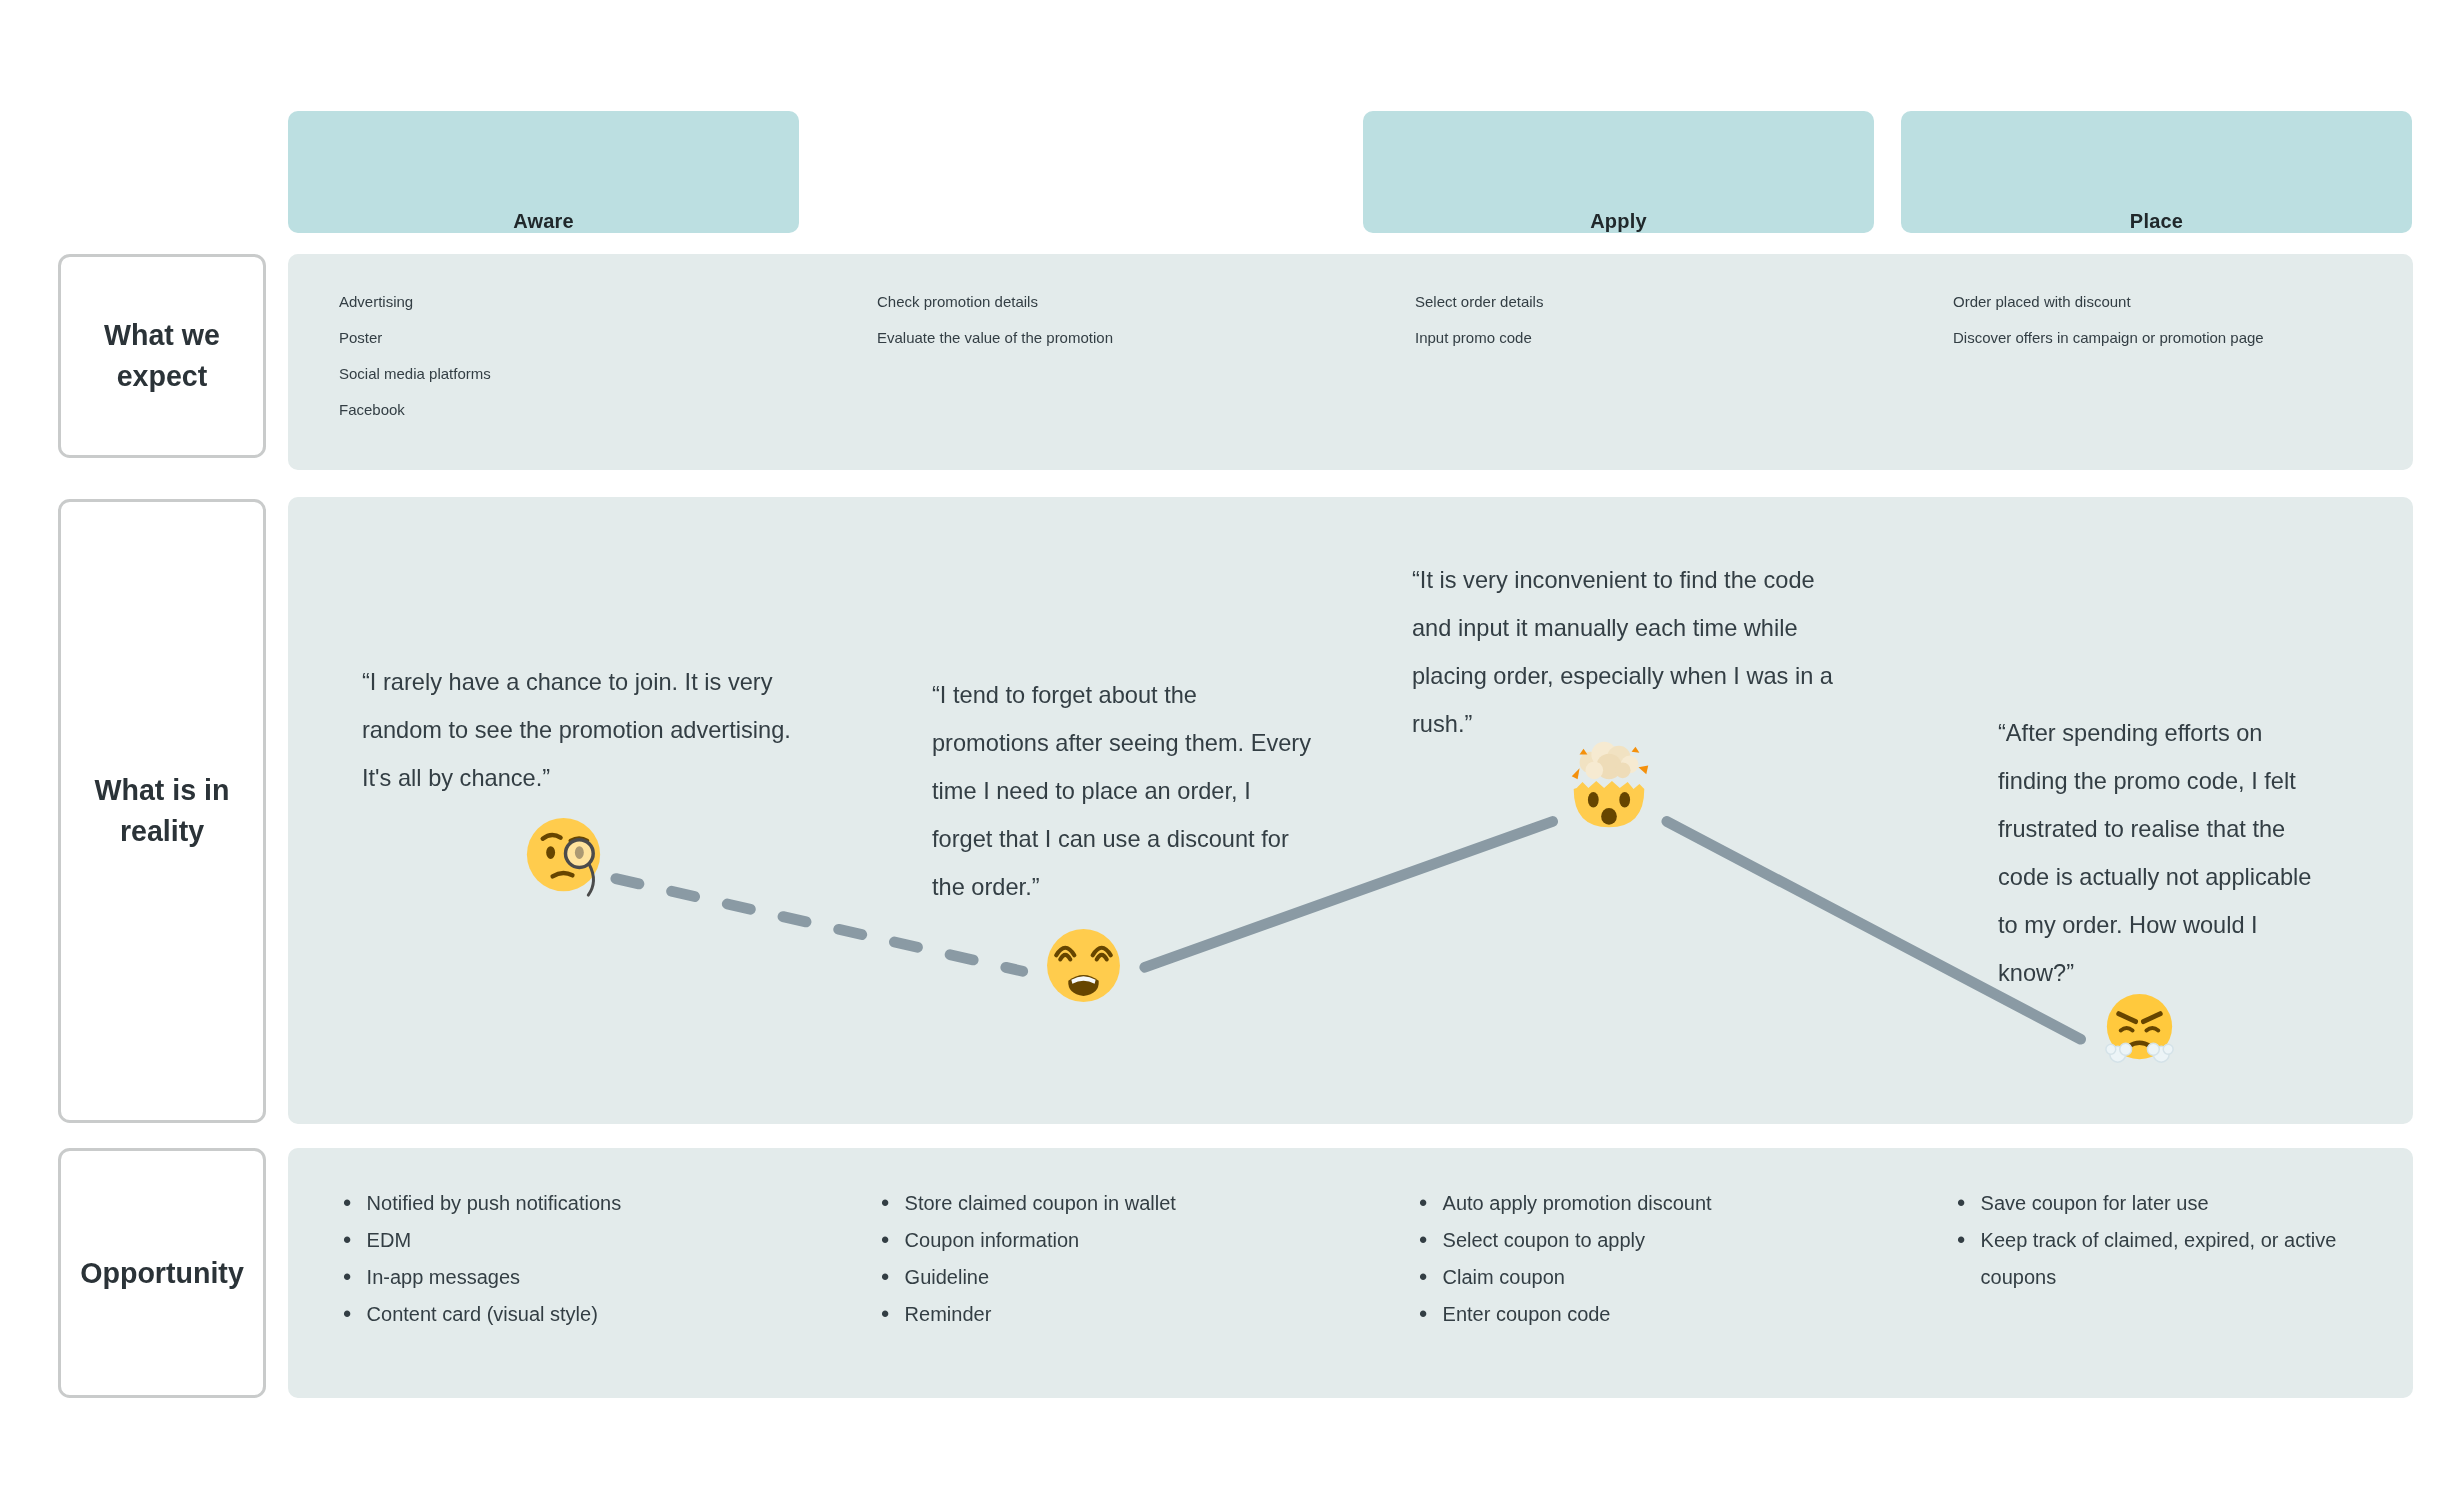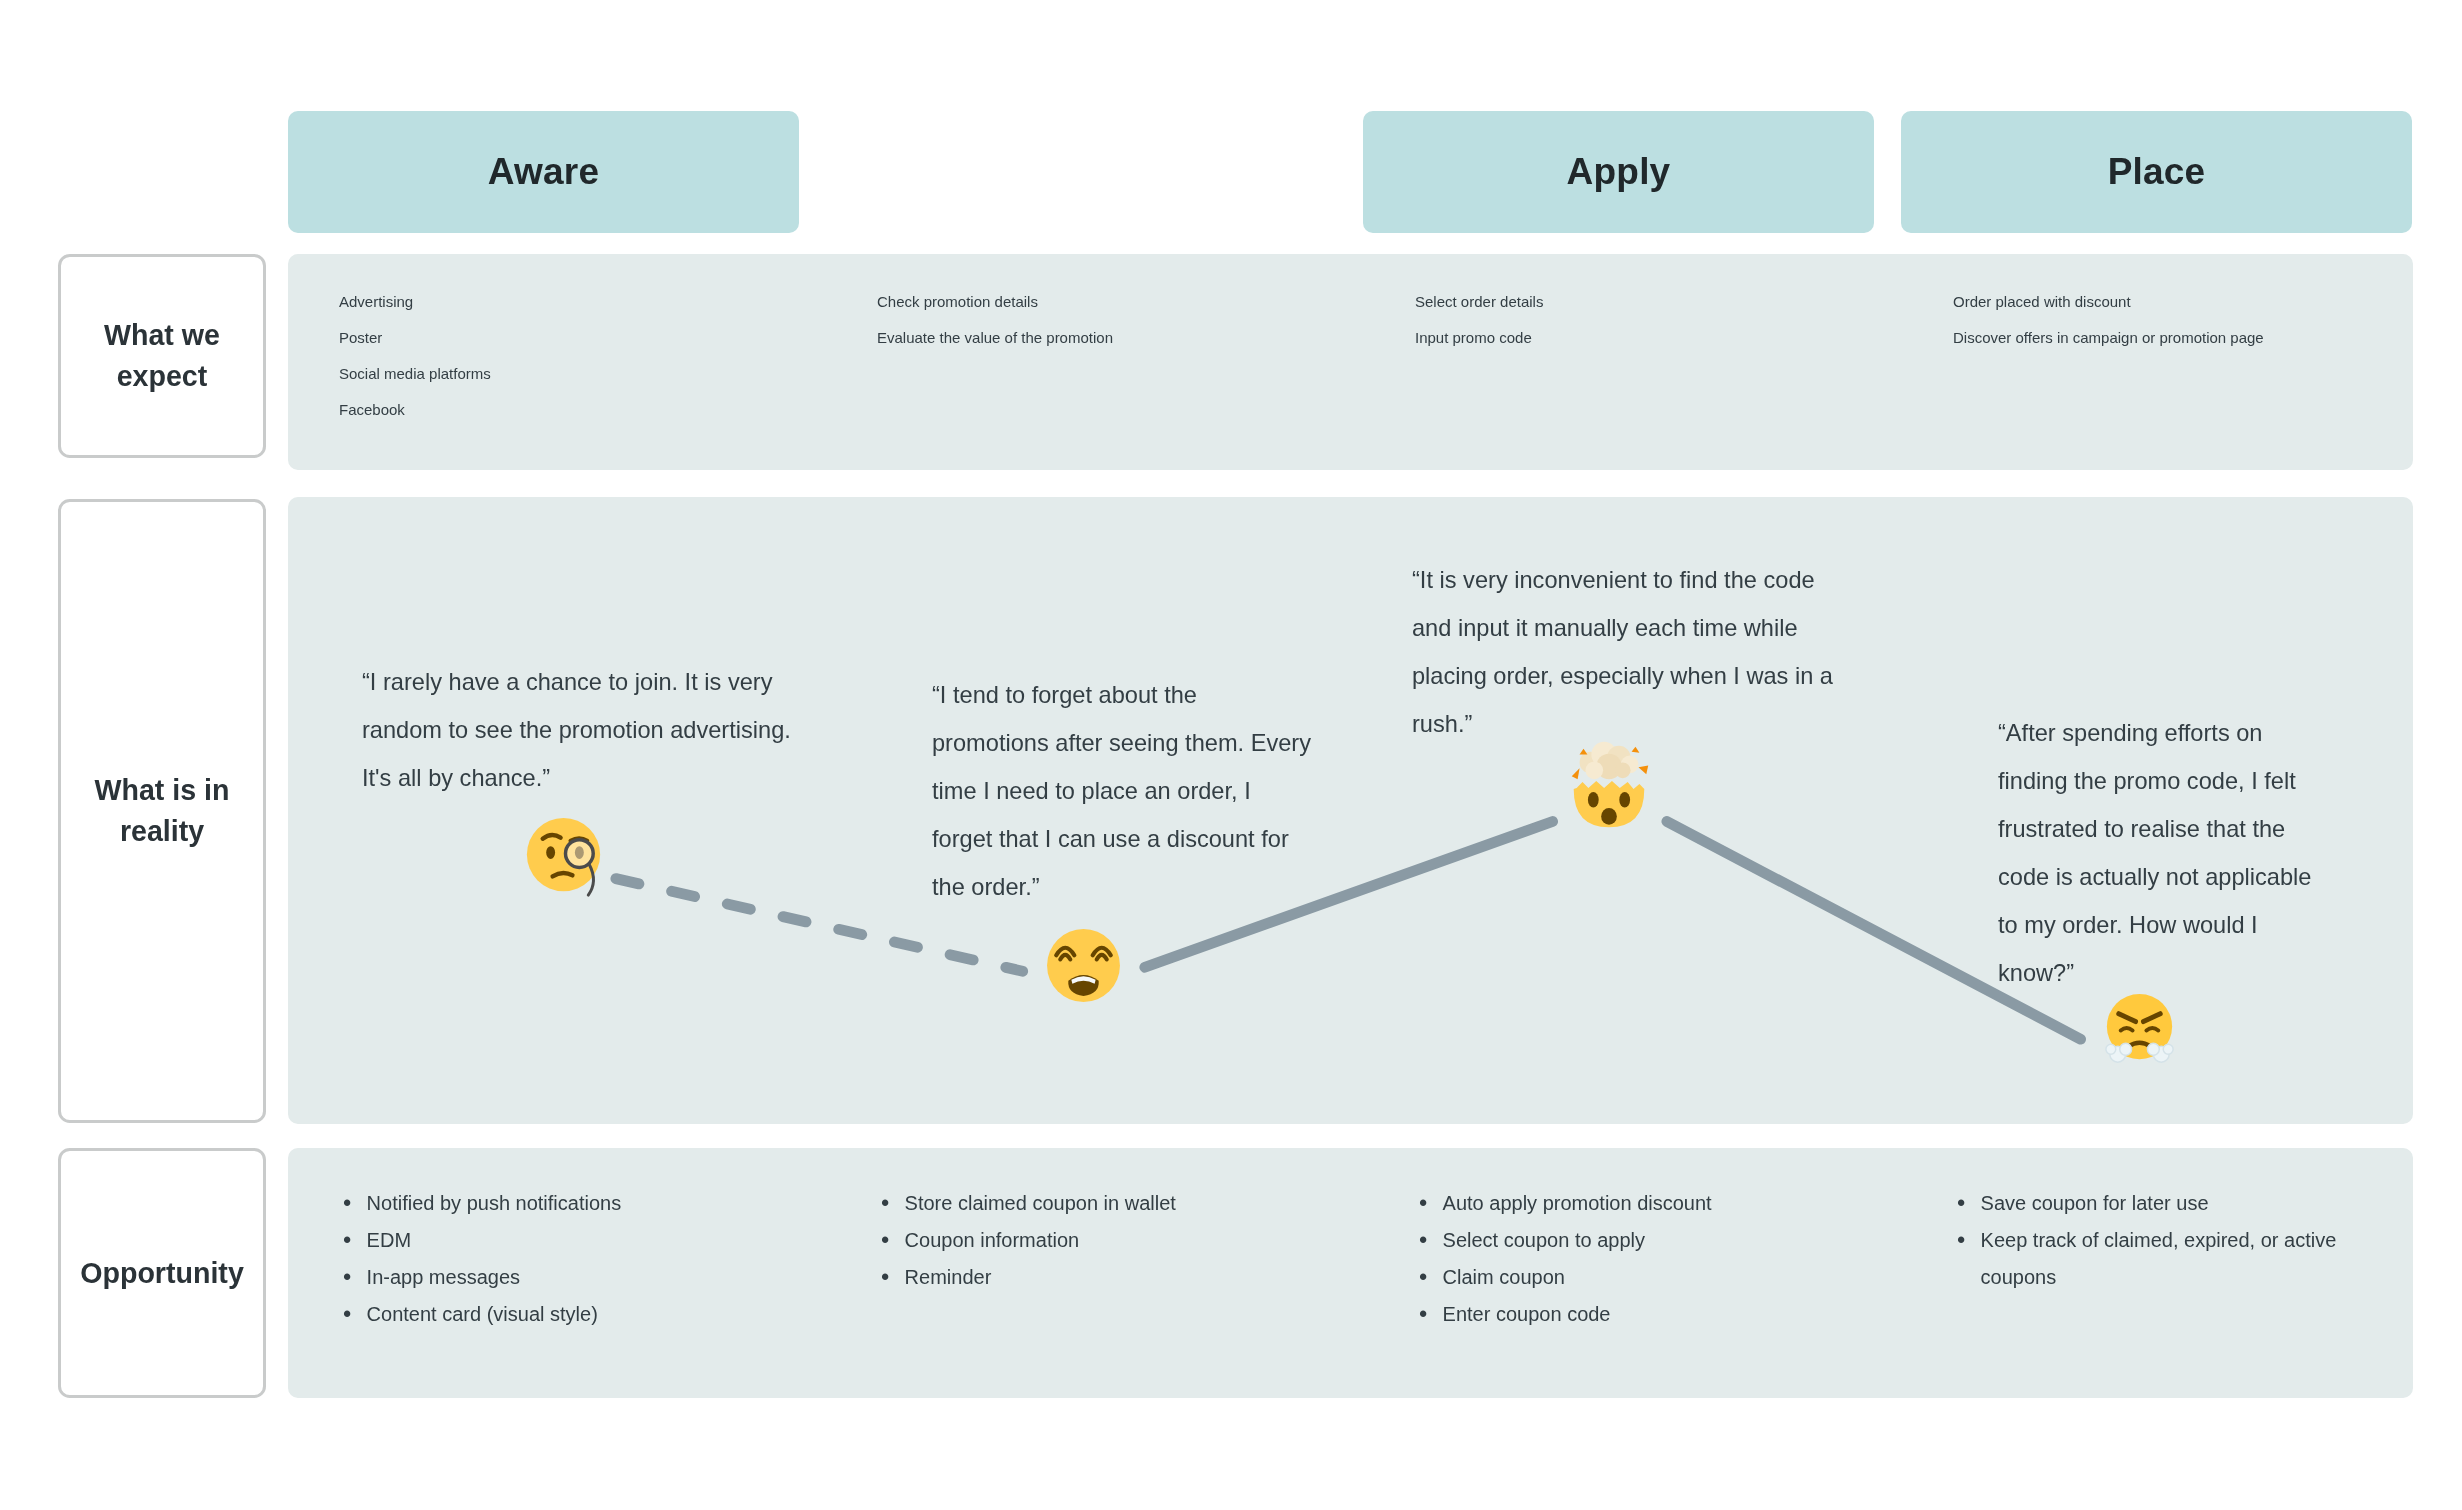--- a/index.html
+++ b/index.html
@@ -16,22 +16,22 @@
     font-family:"Liberation Sans", sans-serif;
     color:var(--text);
     position:relative;
   }
   .board{position:relative;width:2463px;height:1510px;background:#fff;overflow:hidden;}
 
   
   .stage{
     position:absolute;top:111px;width:511px;height:122px;
     background:var(--stage-bg);border-radius:9.9px;
-    display:flex;align-items:center;justify-content:center;
-    font-size:37px;font-weight:bold;color:var(--heading);
+    display:flex;align-items:flex-end;justify-content:center;
+    font-size:20px;font-weight:bold;color:var(--heading);
     letter-spacing:0.2px;
   }
   .stage.c0{left:288px}.stage.c1{left:825px}.stage.c2{left:1363px}.stage.c3{left:1901px}
 
   
   .rowcard{
     position:absolute;left:58px;width:208px;
     background:#fff;border:3px solid #c9cbcb;border-radius:11.8px;
     display:flex;align-items:center;justify-content:center;text-align:center;
     font-size:28.6px;font-weight:bold;color:#2b3338;line-height:41px;
@@ -137,20 +137,21 @@
   <div class="panel opportunity">
     <ul class="opp-col c0">
         <li>Notified by push notifications</li>
         <li>EDM</li>
         <li>In-app messages</li>
         <li>Content card (visual style)</li>
       </ul>
     <ul class="opp-col c1">
         <li>Store claimed coupon in wallet</li>
         <li>Coupon information</li>
+        <li>Guideline</li>
         <li>Reminder</li>
       </ul>
     <ul class="opp-col c2">
         <li>Auto apply promotion discount</li>
         <li>Select coupon to apply</li>
         <li>Claim coupon</li>
         <li>Enter coupon code</li>
       </ul>
     <ul class="opp-col c3">
         <li>Save coupon for later use</li>

